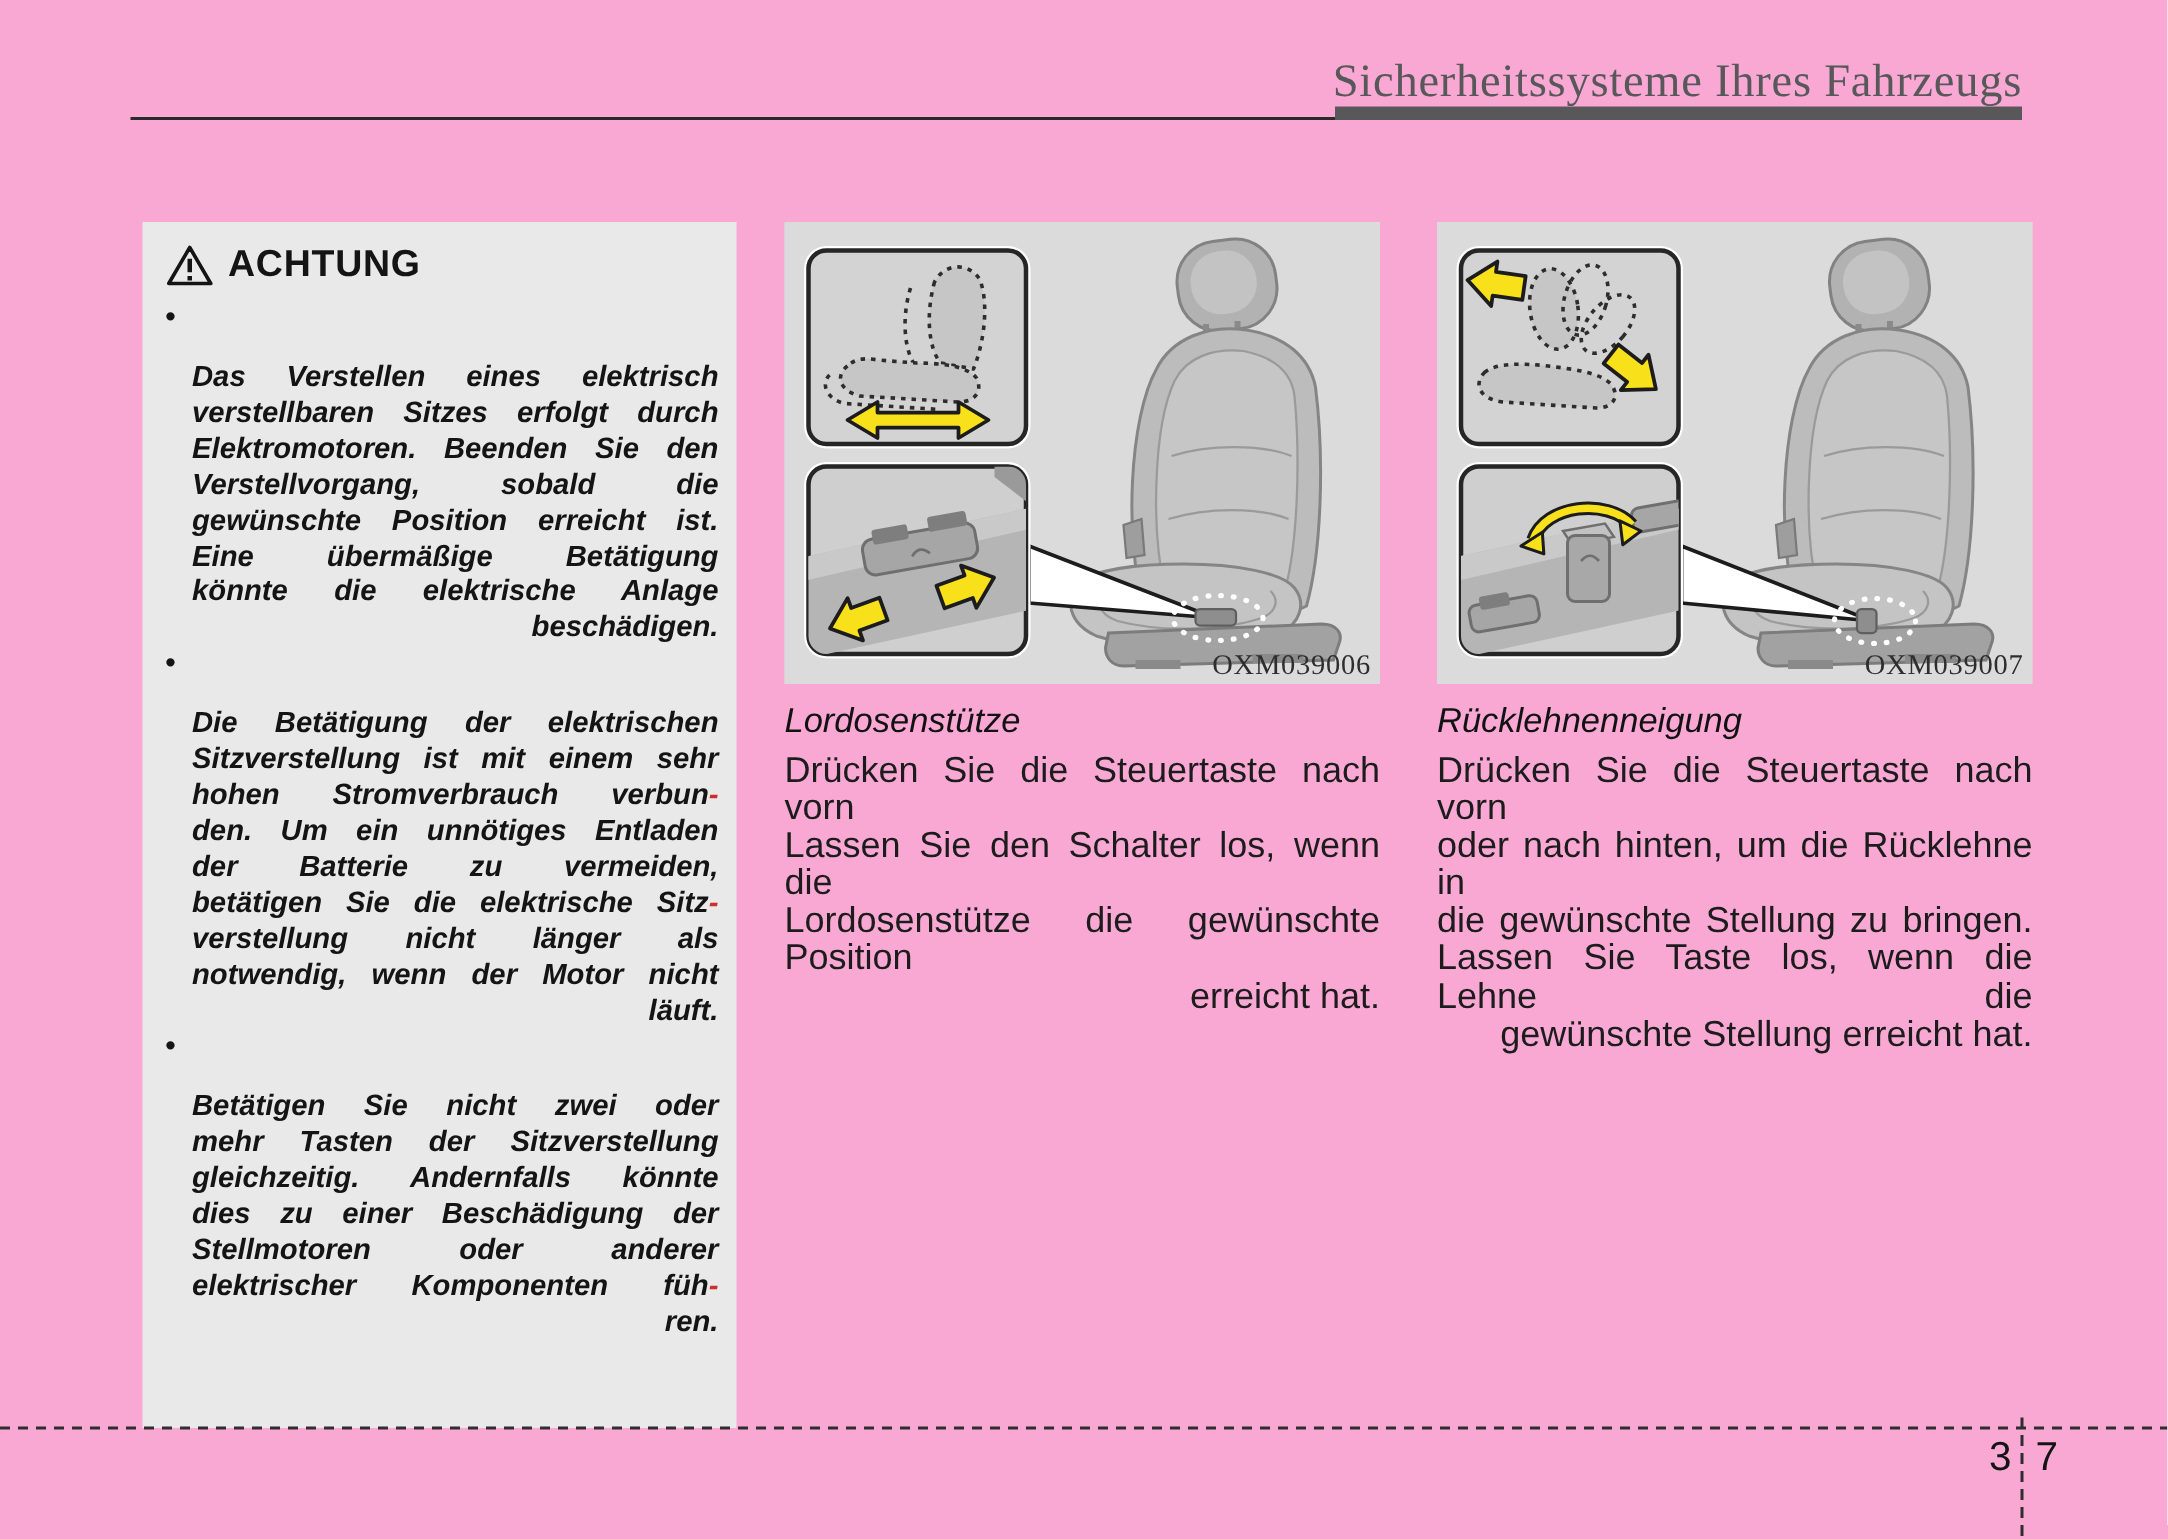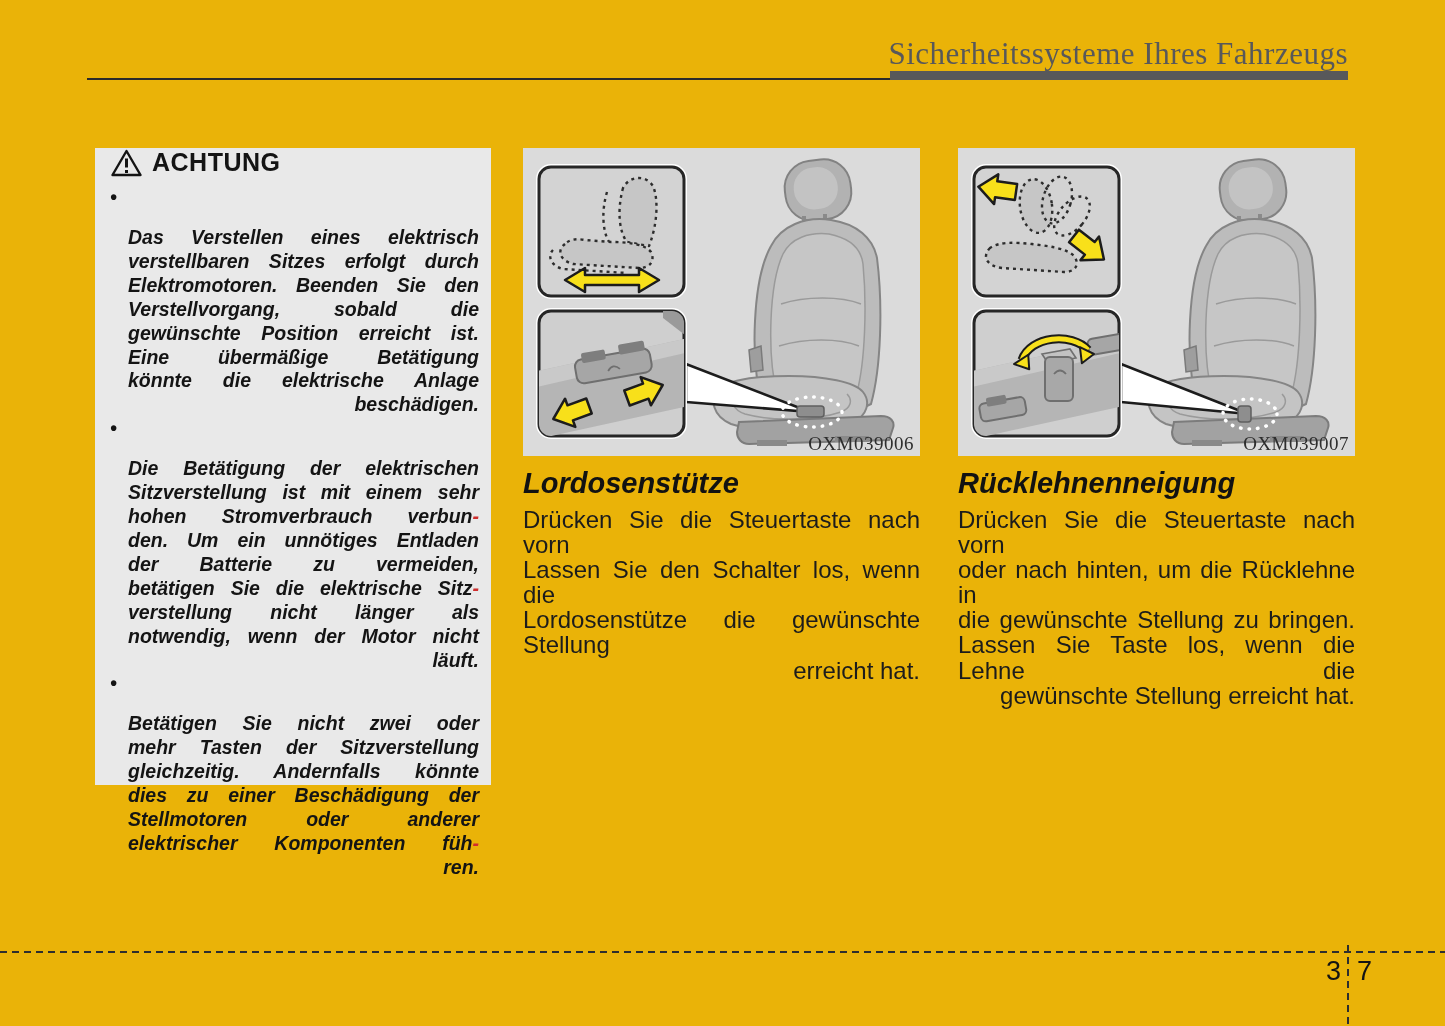--- a/index.html
+++ b/index.html
@@ -4,35 +4,35 @@
 <style>
   :root{
     --yellow:#f8e01a;
     --red:#cf2e2e;
     --panel:#dbdbdb;
     --box:#e9e9e9;
     --hgray:#58585a;
   }
   html,body{margin:0;padding:0;background:#ffffff;}
   .page{
-    position:relative;width:1445px;height:1026px;background:#eab308;
+    position:relative;width:1445px;height:1026px;background:#f9a8d4;
     font-family:"Liberation Sans",sans-serif;overflow:hidden;
   }
   
   .page-title{
     position:absolute;top:36px;right:97px;margin:0;
     font-family:"Liberation Serif",serif;font-weight:normal;
     font-size:31px;color:var(--hgray);letter-spacing:0.5px;white-space:nowrap;
   }
   .rule-thin{position:absolute;left:87px;top:78px;width:1261px;height:2px;background:#2b2b2b;}
   .rule-thick{position:absolute;left:890px;top:71px;width:458px;height:9px;background:var(--hgray);}
   
   .caution{
-    position:absolute;left:95px;top:148px;width:396px;height:637px;
-    background:var(--box);box-sizing:border-box;padding:0 12px 14px 13px;
+    position:absolute;left:95px;top:148px;width:396px;height:804px;
+    background:var(--box);box-sizing:border-box;padding:14px 12px 14px 13px;
   }
   .caution-title-row{display:flex;align-items:center;gap:10px;padding-left:3px;margin-bottom:9px;}
   .caution-title{font-size:25px;font-weight:bold;color:#141414;letter-spacing:0.5px;}
   .cbullet{display:flex;}
   .cbullet .dot{
     width:20px;flex:0 0 20px;font-size:19.5px;font-weight:bold;font-style:italic;
     line-height:23.9px;color:#141414;padding-left:2px;box-sizing:border-box;
   }
   .cbullet .btext{flex:1;min-width:0;margin-top:40px;}
   .caution .tline{
@@ -44,21 +44,21 @@
   
   .col{position:absolute;top:148px;width:397px;}
   #col-0{left:523px;}
   #col-1{left:958px;}
   .figure-wrap{position:relative;width:397px;height:308px;background:var(--panel);}
   .figure-wrap svg{display:block;}
   .fig-caption{
     position:absolute;right:6px;bottom:1px;font-size:19px;color:#2e2e2e;letter-spacing:0.5px;font-family:Liberation Serif, serif;
   }
   .sec-heading{
-    margin:11px 0 7px 0;font-size:29px;font-weight:bold;font-style:italic;color:#121212;
+    margin:11px 0 7px 0;font-size:23px;font-weight:normal;font-style:italic;color:#121212;
   }
   .sec-body .tline{
     font-size:24px;font-weight:normal;font-style:normal;color:#1c1c1c;line-height:25.1px;
   }
   
   .hdash{
     position:absolute;left:0;top:951px;width:1445px;height:2px;
     background:repeating-linear-gradient(90deg,#2e2e2e 0 7px,transparent 7px 12px);
   }
   .vdash{
@@ -200,21 +200,21 @@
               </g>
           </g>
         </g>
       </svg>
       <span class="fig-caption">OXM039006</span>
     </div>
     <h2 class="sec-heading">Lordosenstütze</h2>
     <div class="sec-body" id="body-0">
         <div class="tline just">Drücken Sie die Steuertaste nach vorn</div>
         <div class="tline just">Lassen Sie den Schalter los, wenn die</div>
-        <div class="tline just">Lordosenstütze die gewünschte Stellung</div>
+        <div class="tline just">Lordosenstütze die gewünschte Position</div>
         <div class="tline last">erreicht hat.</div>
       </div>
   </section>
 
   <section class="col" id="col-1">
     <div class="figure-wrap">
       <svg width="397" height="308" viewBox="0 0 397 308">
         <rect x="0" y="0" width="397" height="308" fill="var(--panel)"></rect>
         <use href="#seat" x="182" y="6" width="210" height="292"></use>
         <polygon points="163,216 163,254 290,266" fill="#ffffff" stroke="#1c1c1c" stroke-width="2.5" stroke-linejoin="round"></polygon>

